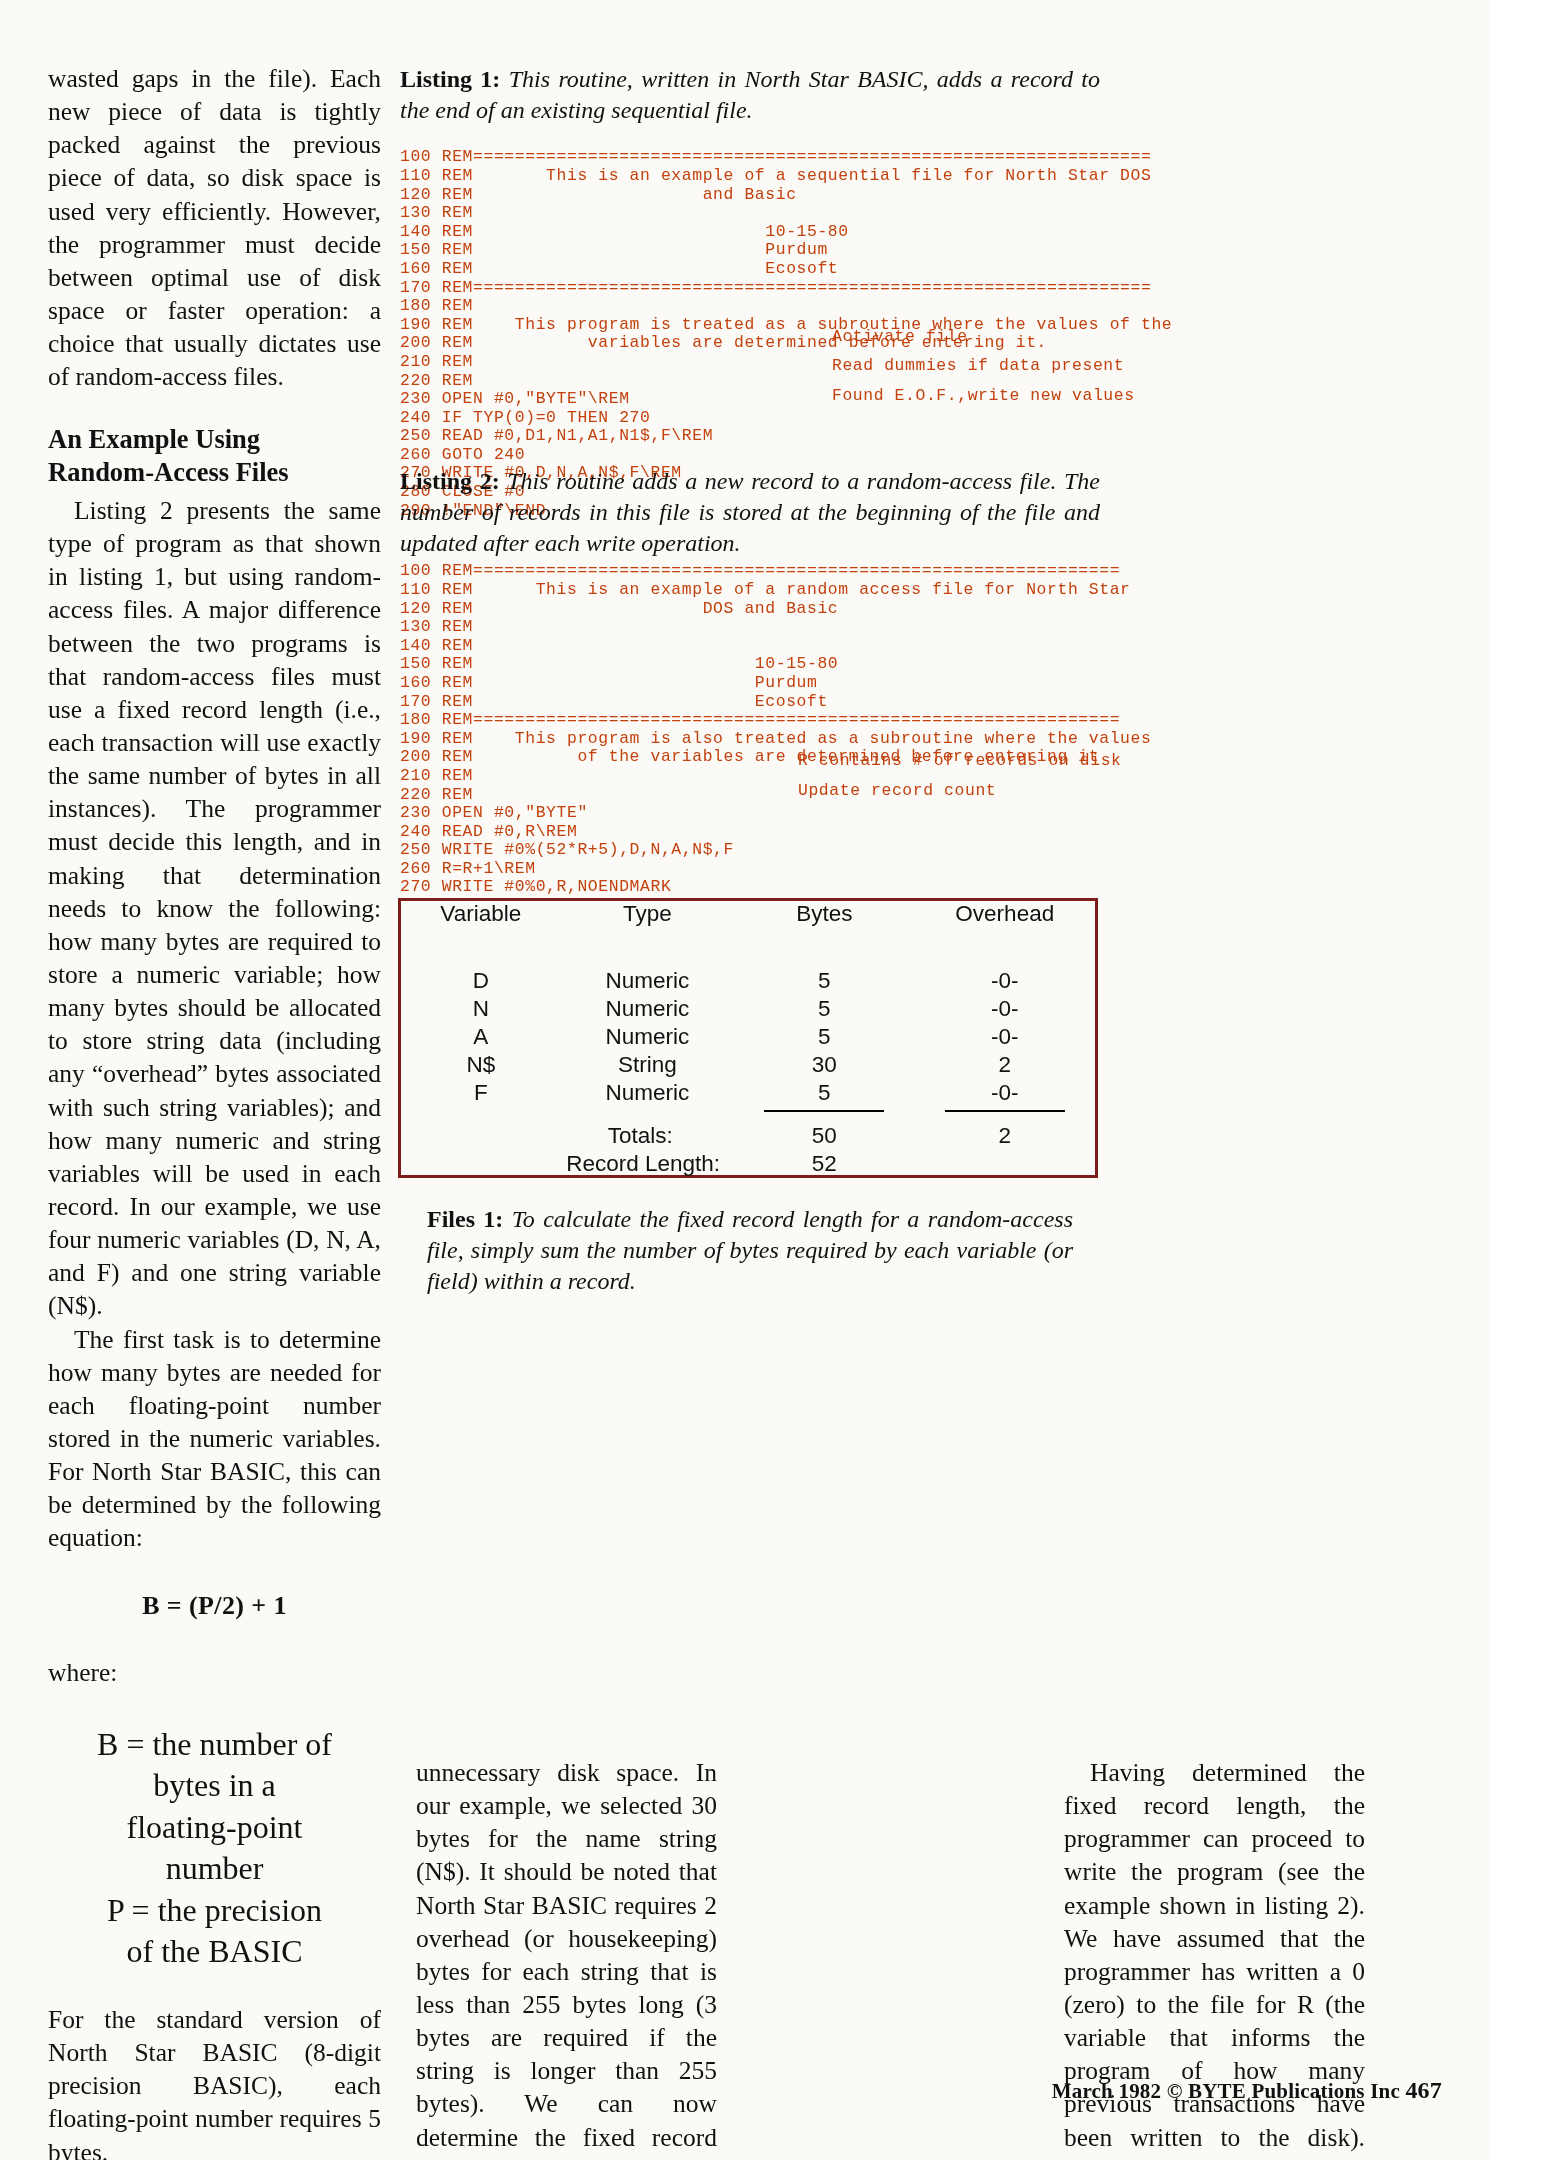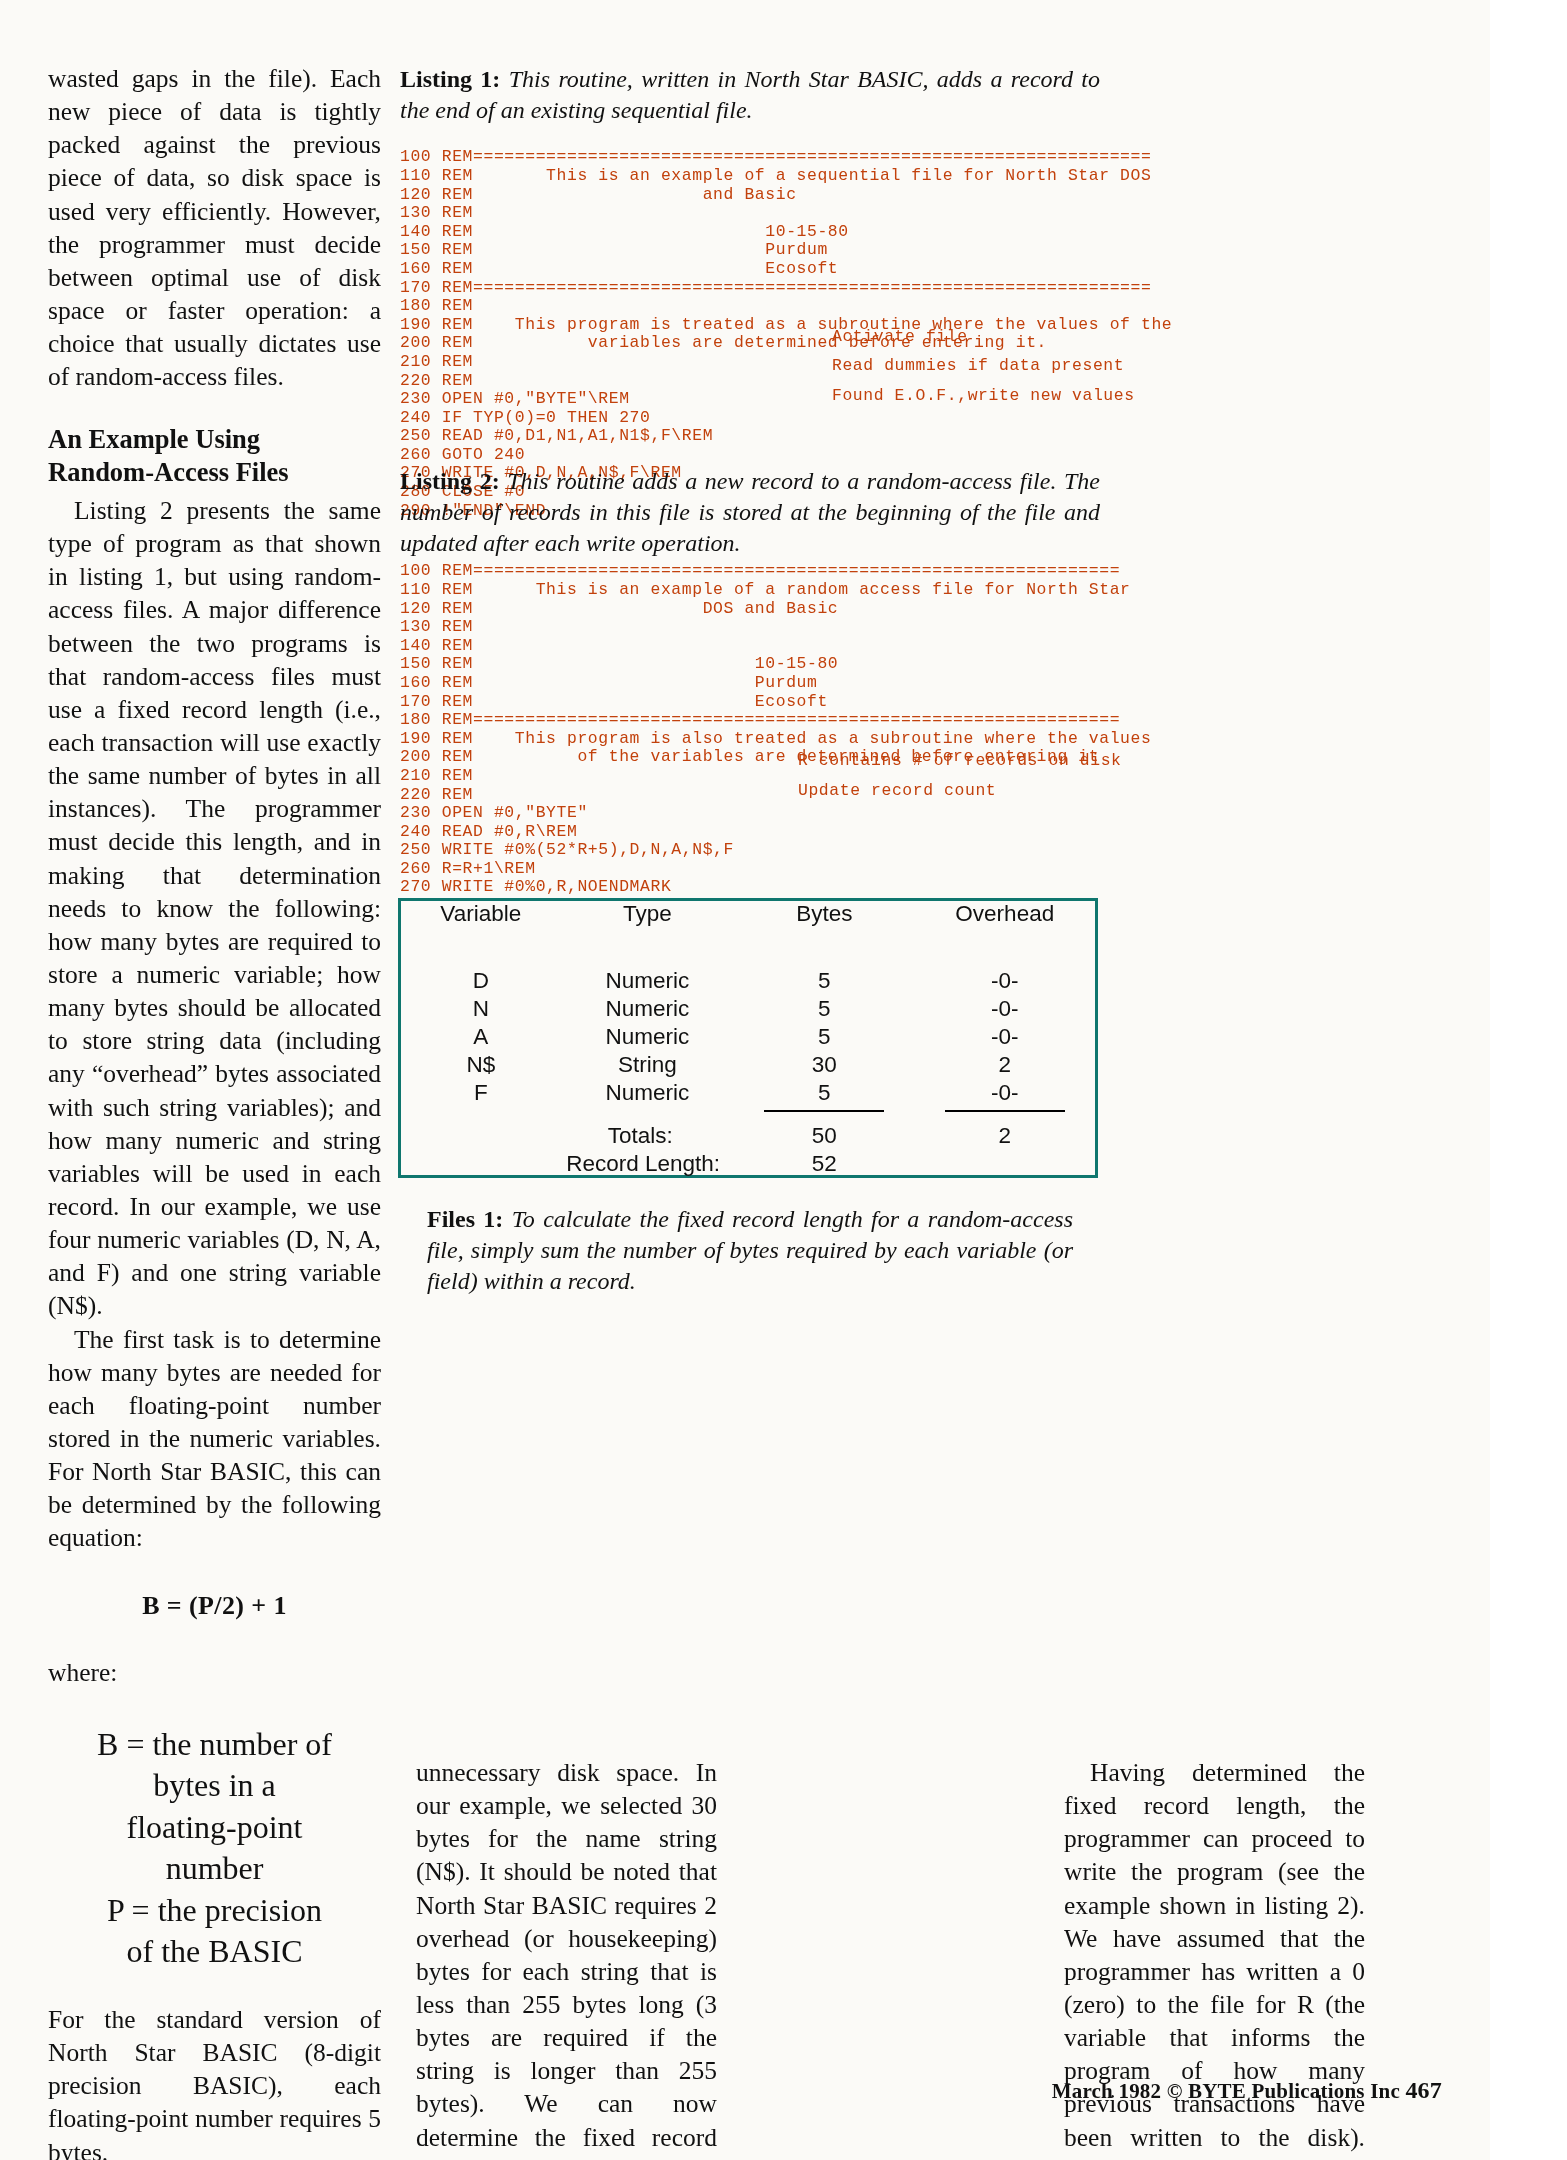--- a/index.html
+++ b/index.html
@@ -77,21 +77,21 @@
     font-size: 16.4px;
     line-height: 18.6px;
     white-space: pre;
     letter-spacing: 0.6px;
     color: #c2410c;
   }
 
   
   .table-box {
     position: absolute;
-    border: 3px solid #0f766e;
+    border: 3px solid #7f1d1d;
     background: #fbfaf7;
     box-sizing: border-box;
   }
   .tbl {
     width: 100%;
     border-collapse: collapse;
     font-family: "Liberation Sans", sans-serif;
     font-size: 22.5px;
   }
   .tbl th {

